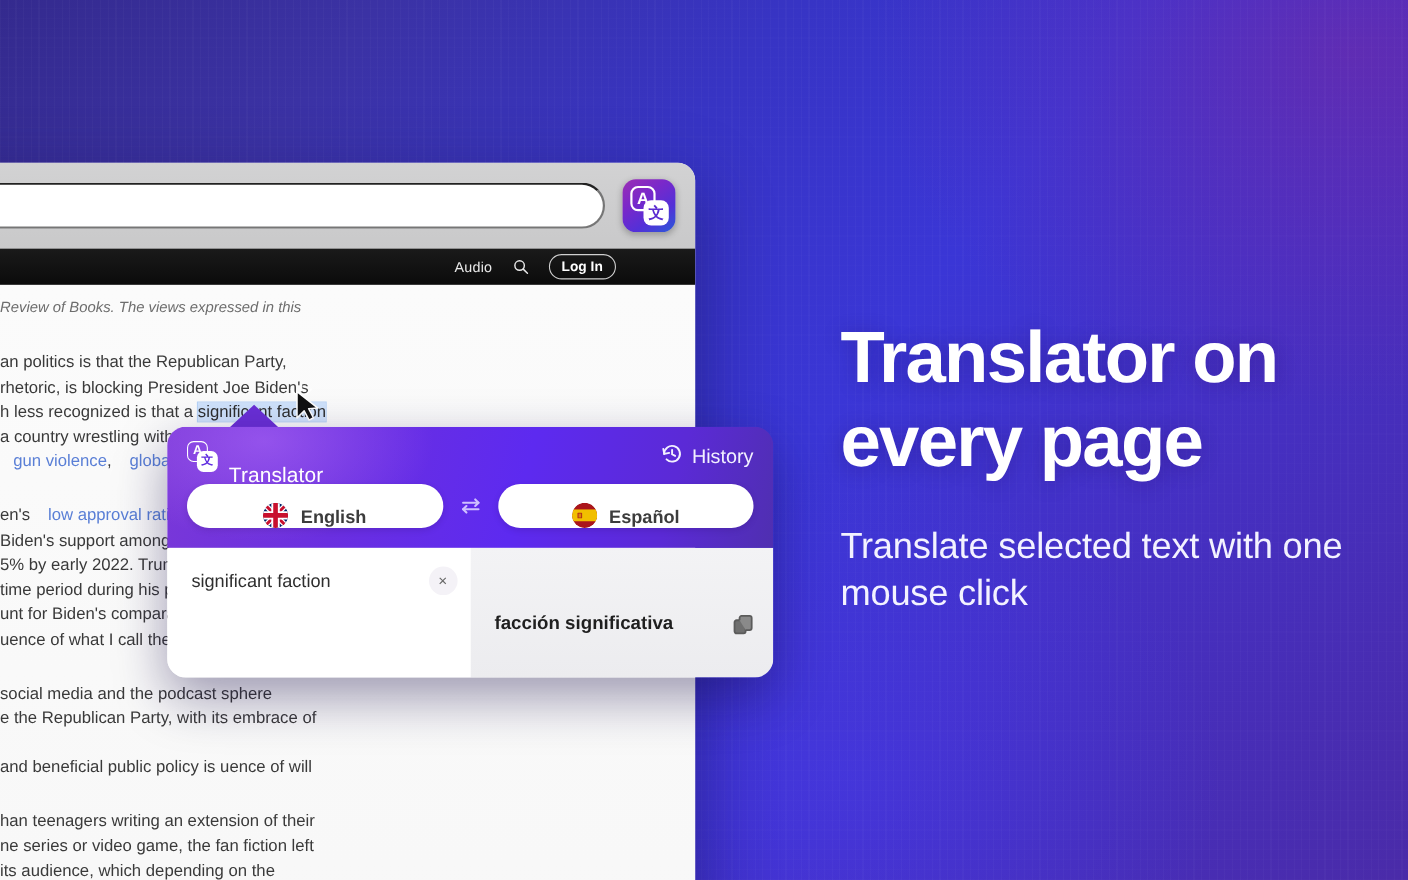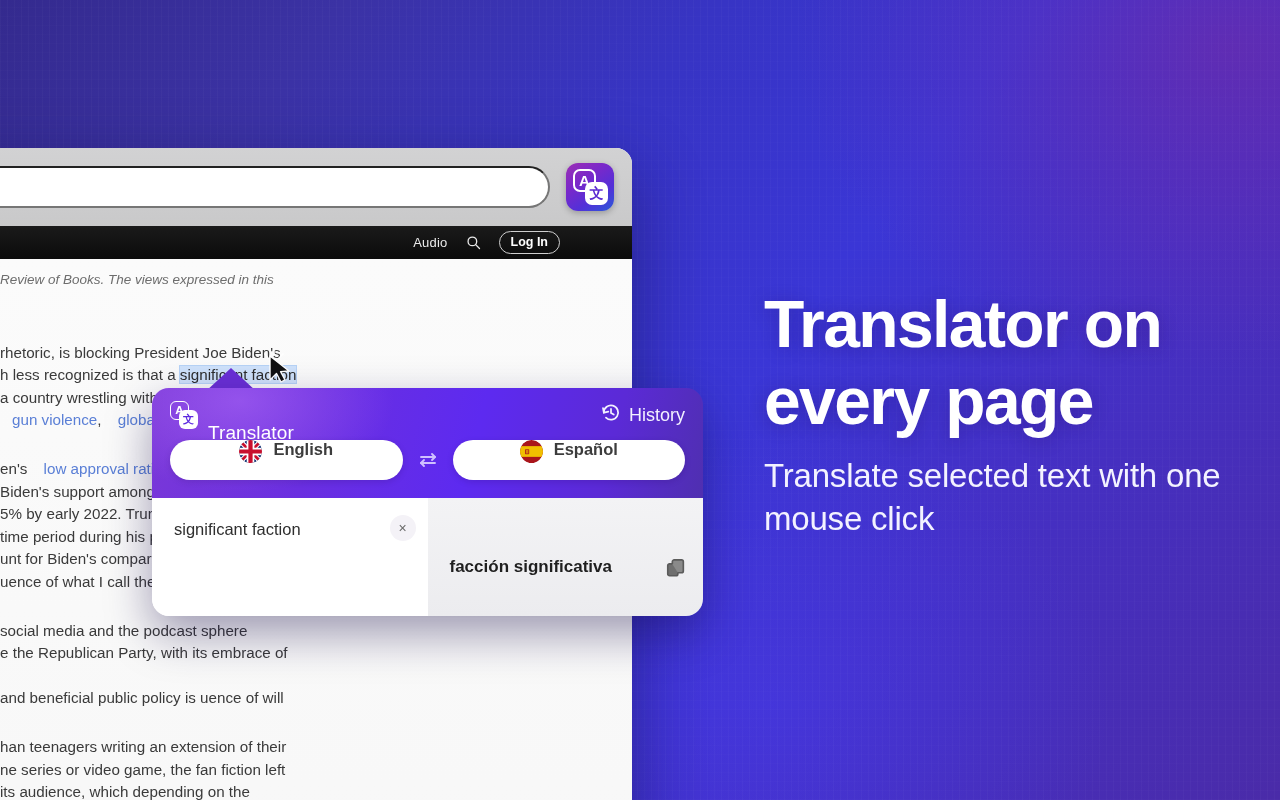--- a/index.html
+++ b/index.html
@@ -174,21 +174,21 @@
 
   .lang-row {
     display: flex; align-items: center; gap: 10px;
     padding-top: 2px;
   }
   .lang-pill {
     flex: 1;
     height: 40px;
     background: #fff;
     border-radius: 20px;
-    display: flex; align-items: flex-start; justify-content: center;
+    display: flex; align-items: flex-end; justify-content: center;
     gap: 11px;
     box-shadow: 0 2px 6px rgba(40,10,90,0.18);
   }
   .lang-name { font-size: 16.5px; font-weight: 700; color: #3c3c3c; }
   .flag { width: 23px; height: 23px; border-radius: 50%; flex: 0 0 23px; overflow: hidden; position: relative; box-shadow: 0 0 0 1px rgba(0,0,0,.08) inset; }
   .swap { width: 30px; flex: 0 0 30px; display: flex; align-items: center; justify-content: center; cursor: pointer; }
 
   .popup-body { height: 118px; display: flex; }
   .body-src {
     flex: 1 1 50%;
@@ -216,21 +216,21 @@
   .promo {
     position: absolute; left: 764px; top: 286px; width: 470px;
     z-index: 4;
   }
   .promo h1 {
     color: #ffffff;
     font-size: 66px;
     line-height: 77px;
     font-weight: 700;
     letter-spacing: -1.6px;
-    margin-bottom: 14px;
+    margin-bottom: 34px;
     text-shadow: 0 2px 18px rgba(30,10,90,0.28);
   }
   .promo h2 {
     color: #f3f2ff;
     font-size: 33px;
     line-height: 43px;
     font-weight: 400;
     letter-spacing: -0.2px;
   }
 </style>
@@ -257,21 +257,21 @@
             <line x1="10.3" y1="10.3" x2="14.4" y2="14.4" stroke-linecap="round"></line>
         </svg>
       </span>
       <button class="login-btn">Log In</button>
     </div>
 
     <div class="article">
       <div class="byline">Review of Books. The views expressed in this</div>
 
       <p>
-        <br>
+        <span>an politics is that the Republican Party,</span><br>
         <span>rhetoric, is blocking President Joe Biden's</span><br>
         <span>h less recognized is that a </span><span class="sel">significant faction</span><br>
         <span>a country wrestling with unprecedented</span><br>
         <a href="#">gun violence</a>, <a href="#">global warm</a>
       </p>
 
       <p>
         <span>en's </span><a href="#">low approval ratings,</a><br>
         <span>Biden's support among</span><br>
         <span>5% by early 2022. Trump</span><br>

